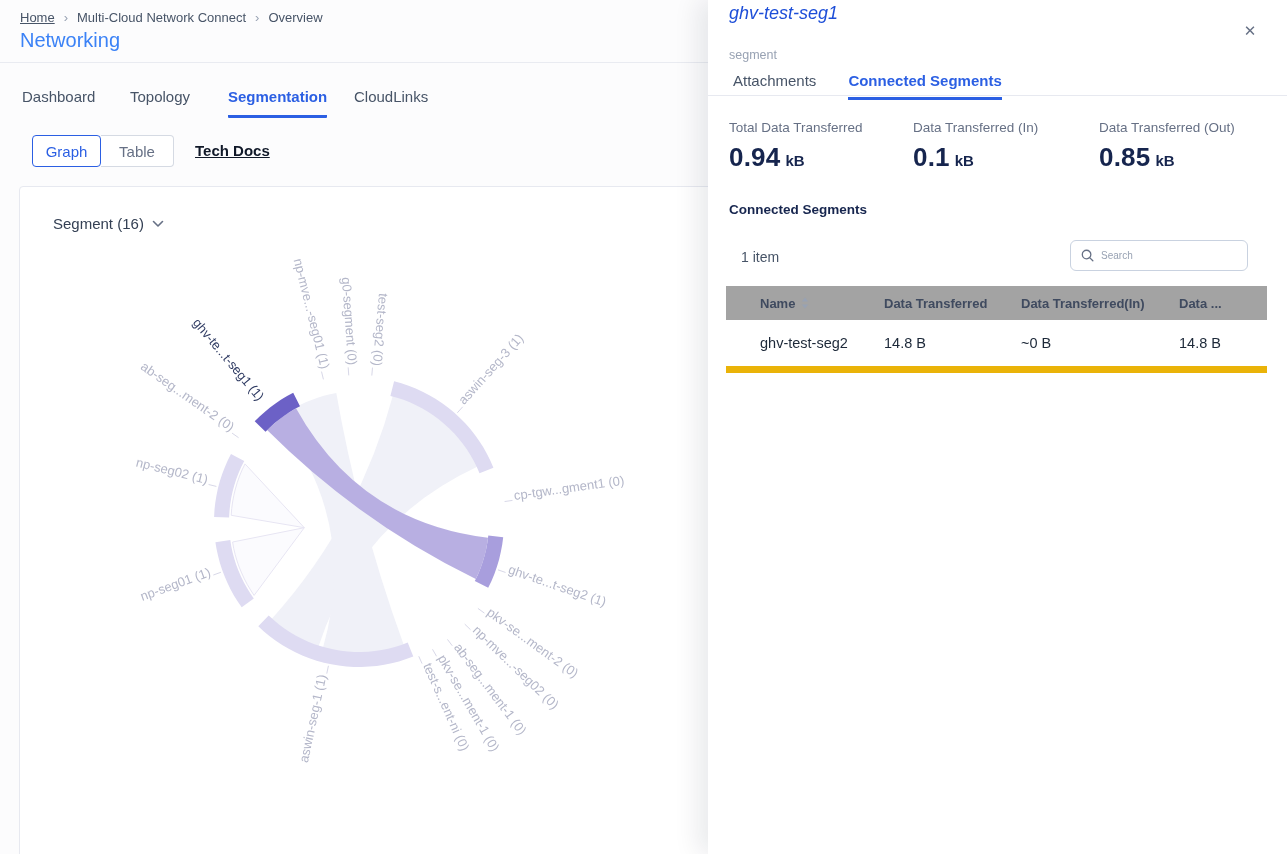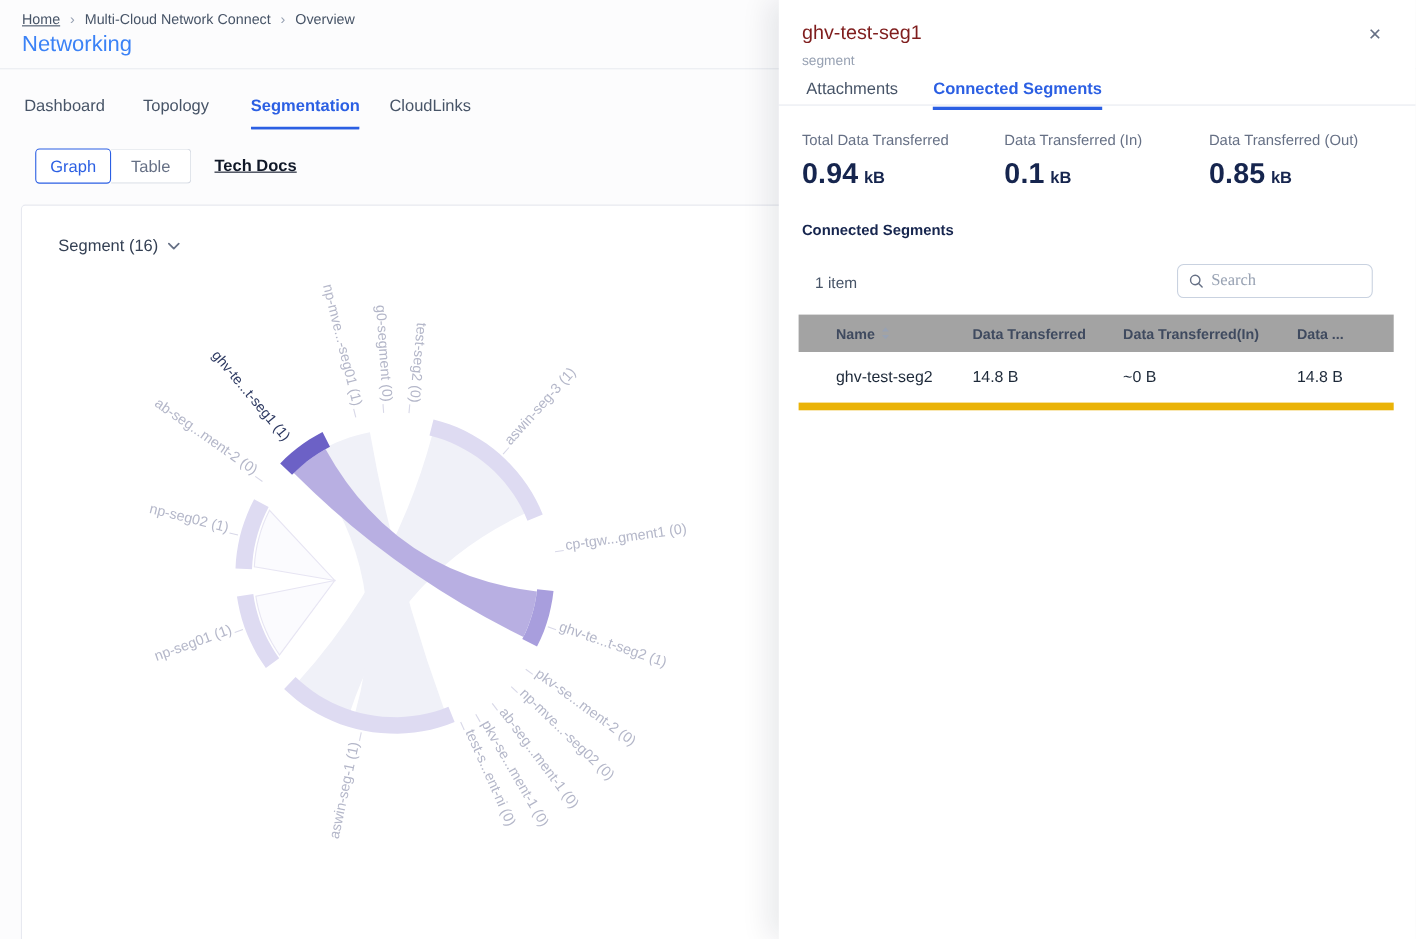--- a/index.html
+++ b/index.html
@@ -25,41 +25,41 @@
   .seg-btn.table { width:73px; border:1px solid #d5dae3; border-left:none; color:#667085; border-radius:0 4px 4px 0; }
   .tech-docs { position:absolute; left:195px; top:142px; font-size:15px; font-weight:600; color:#101828; text-decoration:underline; cursor:pointer; z-index:2; }
 
   
   .chart-card { position:absolute; left:19px; top:186px; width:1249px; height:700px; background:#fff; border:1px solid #e7e9f0; border-radius:4px; z-index:1; overflow:hidden; }
   .segment-dropdown { position:absolute; left:33px; top:28px; display:flex; align-items:center; gap:8px; font-size:15px; color:#344054; cursor:pointer; z-index:3; }
   .chord-wrap { position:absolute; left:0; top:0; width:689px; height:668px; }
 
   
   .panel { position:absolute; left:708px; top:0; width:579px; height:854px; background:#fff; box-shadow:-10px 0 24px rgba(16,24,40,.09); z-index:10; }
-  .panel-title { position:absolute; left:21px; top:19px; font-size:18px; font-weight:500; color:#7f1d1d; }
+  .panel-title { position:absolute; left:21px; top:3px; font-size:18px; font-weight:500; color:#1d4ed8;font-style:italic; }
   .panel-subtitle { position:absolute; left:21px; top:48px; font-size:12.5px; color:#98a2b3; }
   .panel-close { position:absolute; right:26px; top:20px; width:22px; height:22px; display:flex; align-items:center; justify-content:center; color:#667085; font-size:15px; cursor:pointer; }
   .panel-tabs { position:absolute; left:25px; top:72px; display:flex; gap:32px; }
   .panel-tab { font-size:15px; color:#475467; padding-bottom:8px; cursor:pointer; }
   .panel-tab.active { color:#2b5fe3; font-weight:700; border-bottom:3px solid #2b5fe3; }
   .panel-tabs-divider { position:absolute; left:0; top:95px; width:579px; height:1px; background:#e7e9f0; }
 
   .stats { position:absolute; left:21px; top:120px; display:flex; }
   .stat { width:184px; }
   .stat:nth-child(2){ width:186px; }
   .stat-label { font-size:13.5px; color:#667085; }
   .stat-value-row { margin-top:7px; display:flex; align-items:baseline; gap:5px; color:#16254e; }
   .stat-value { font-size:26px; font-weight:700; letter-spacing:.2px; }
   .stat-unit { font-size:15px; font-weight:700; }
 
   .section-heading { position:absolute; left:21px; top:202px; font-size:13.5px; font-weight:700; color:#16254e; }
 
   .items-count { position:absolute; left:33px; top:249px; font-size:14px; color:#475467; }
   .search-box { position:absolute; left:362px; top:240px; width:178px; height:31px; border:1px solid #c9d2e0; border-radius:6px; display:flex; align-items:center; padding:0 10px; gap:7px; background:#fff; }
-  .search-box input { border:none; outline:none; width:100%; font-size:15px; color:#1d2939; font-family:Liberation Serif, serif; }
+  .search-box input { border:none; outline:none; width:100%; font-size:10px; color:#1d2939; font-family:Liberation Sans, sans-serif; }
   .search-box input::placeholder { color:#98a2b3; }
 
   .seg-table { position:absolute; left:18px; top:286px; width:541px; }
   .t-head { display:grid; grid-template-columns:158px 137px 158px 1fr; background:#a3a3a3; height:34px; align-items:center; }
   .t-head .cell { font-size:13px; font-weight:700; color:#3f4a5f; white-space:nowrap; overflow:hidden; }
   .t-row { display:grid; grid-template-columns:158px 137px 158px 1fr; height:53px; align-items:center; border-bottom:7px solid #eab308; }
   .t-row .cell { font-size:14.5px; color:#1d2939; }
   .cell.first { padding-left:34px; }
   .name-head { display:flex; align-items:center; gap:6px; cursor:pointer; }
 

